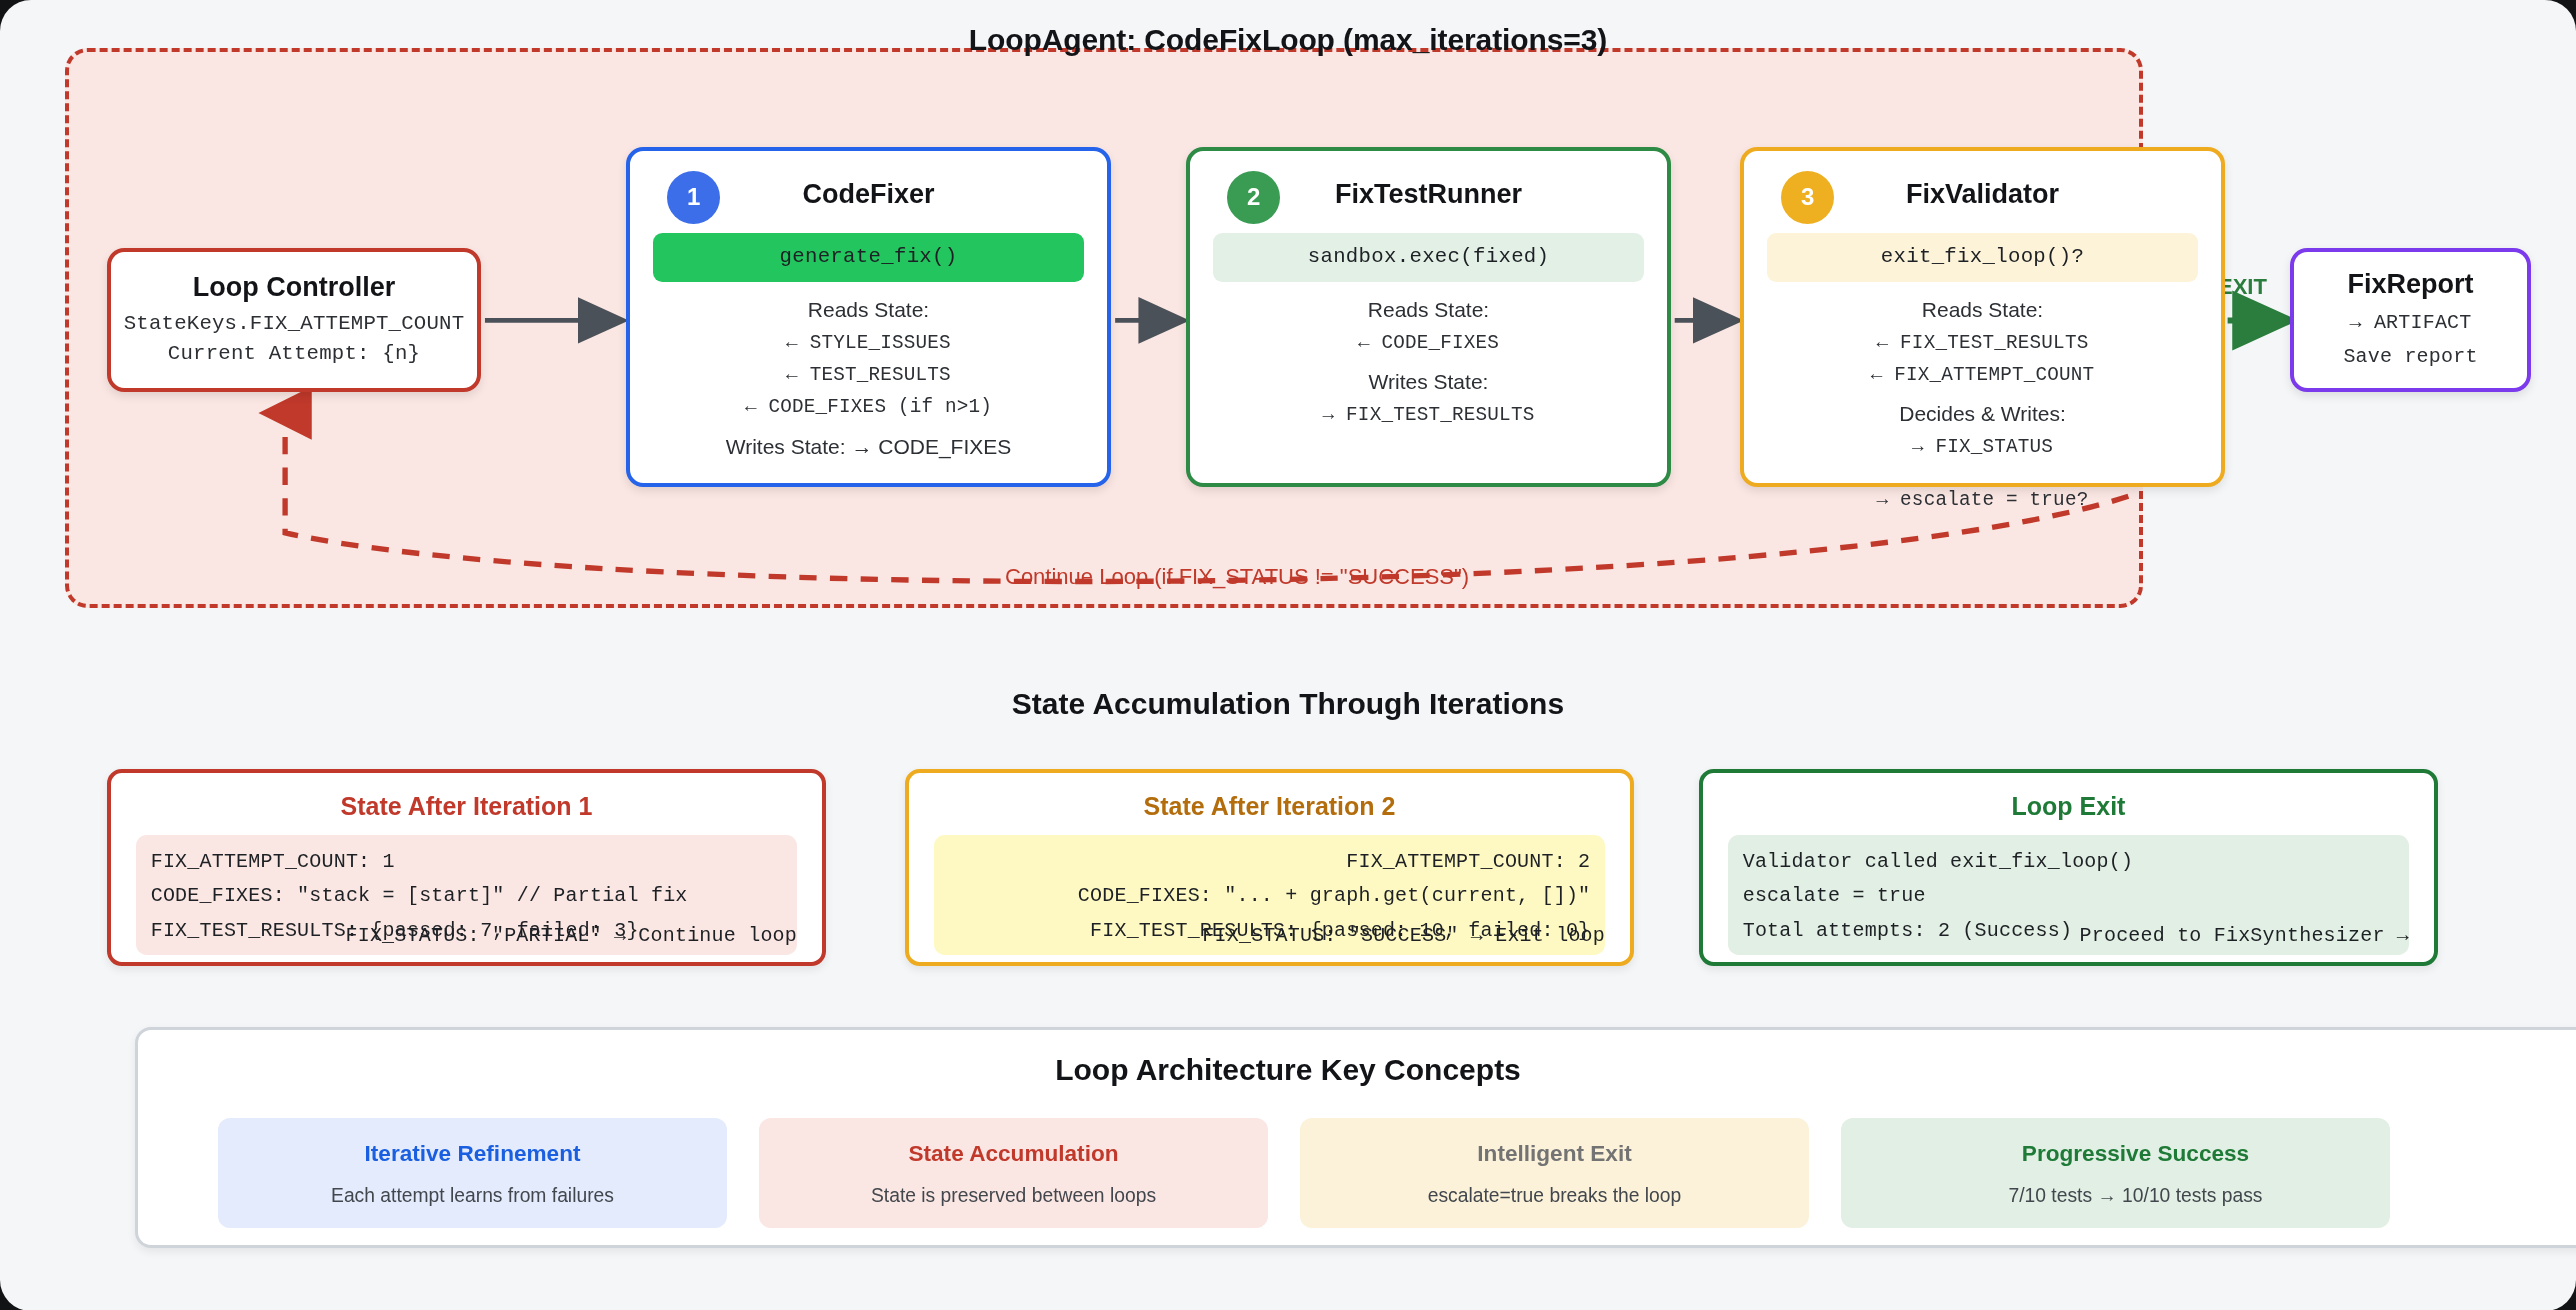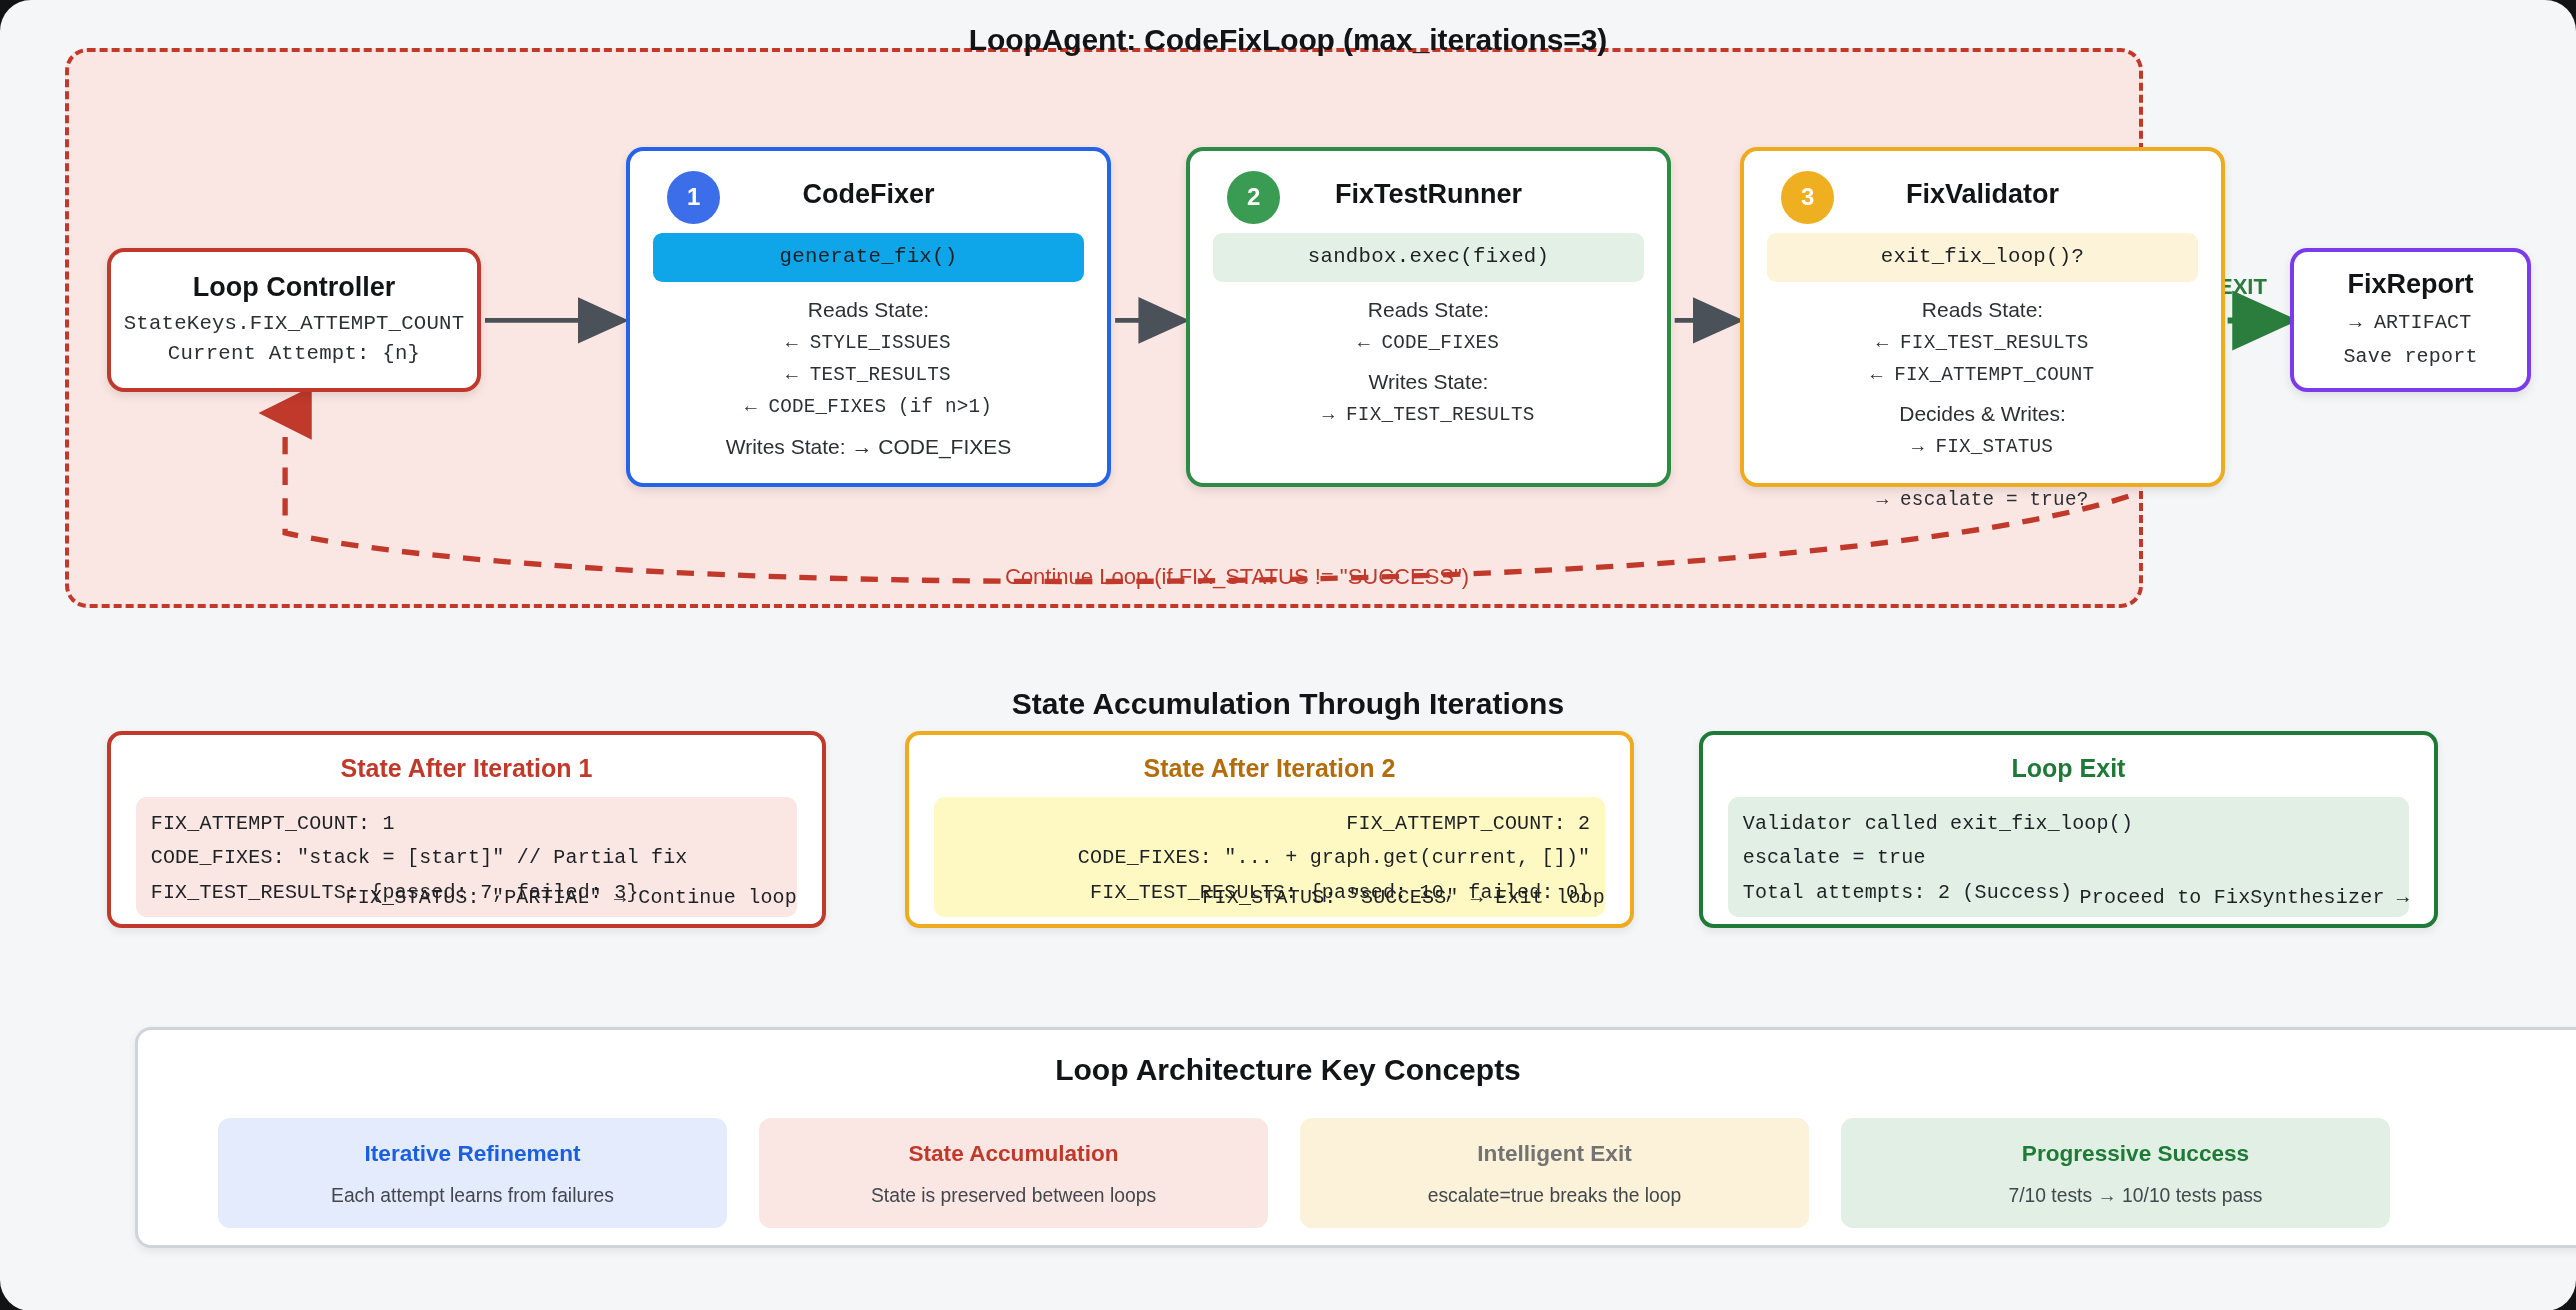--- a/index.html
+++ b/index.html
@@ -118,21 +118,21 @@
   }
 
   .code-chip {
     border-radius: 9.3px;
     text-align: center;
     font-size: 20.7px;
     color: #1d2024;
     padding: 12.7px 0 13.3px 0;
     letter-spacing: 0.3px;
   }
-  #step-1 .code-chip { background: #0ea5e9; }
+  #step-1 .code-chip { background: #22c55e; }
   #step-2 .code-chip { background: #e3f0e6; }
   #step-3 .code-chip { background: #fcf3d8; }
 
   .sec-label {
     text-align: center;
     font-size: 21px;
     color: #2c3035;
     margin-top: 16px;
   }
   .state-line {
@@ -208,21 +208,21 @@
     text-align: center;
     font-size: 30px;
     font-weight: bold;
     color: #121417;
   }
   #state-heading { top: 687px; }
 
   
   .state-card {
     position: absolute;
-    top: 731px;
+    top: 769px;
     height: 197px;
     background: #fff;
     border-radius: 14.7px;
     box-sizing: border-box;
     box-shadow: 0 3.3px 8px rgba(0,0,0,0.08);
     padding: 18.7px 25px 0 25px;
   }
   #state-card-1 { left: 107px;  width: 719px; border: 4px solid #c0392b; }
   #state-card-2 { left: 905px; width: 729px; border: 4px solid #eeab1f; }
   #state-card-3 { left: 1699px; width: 739px; border: 4px solid #1e7a36; }

